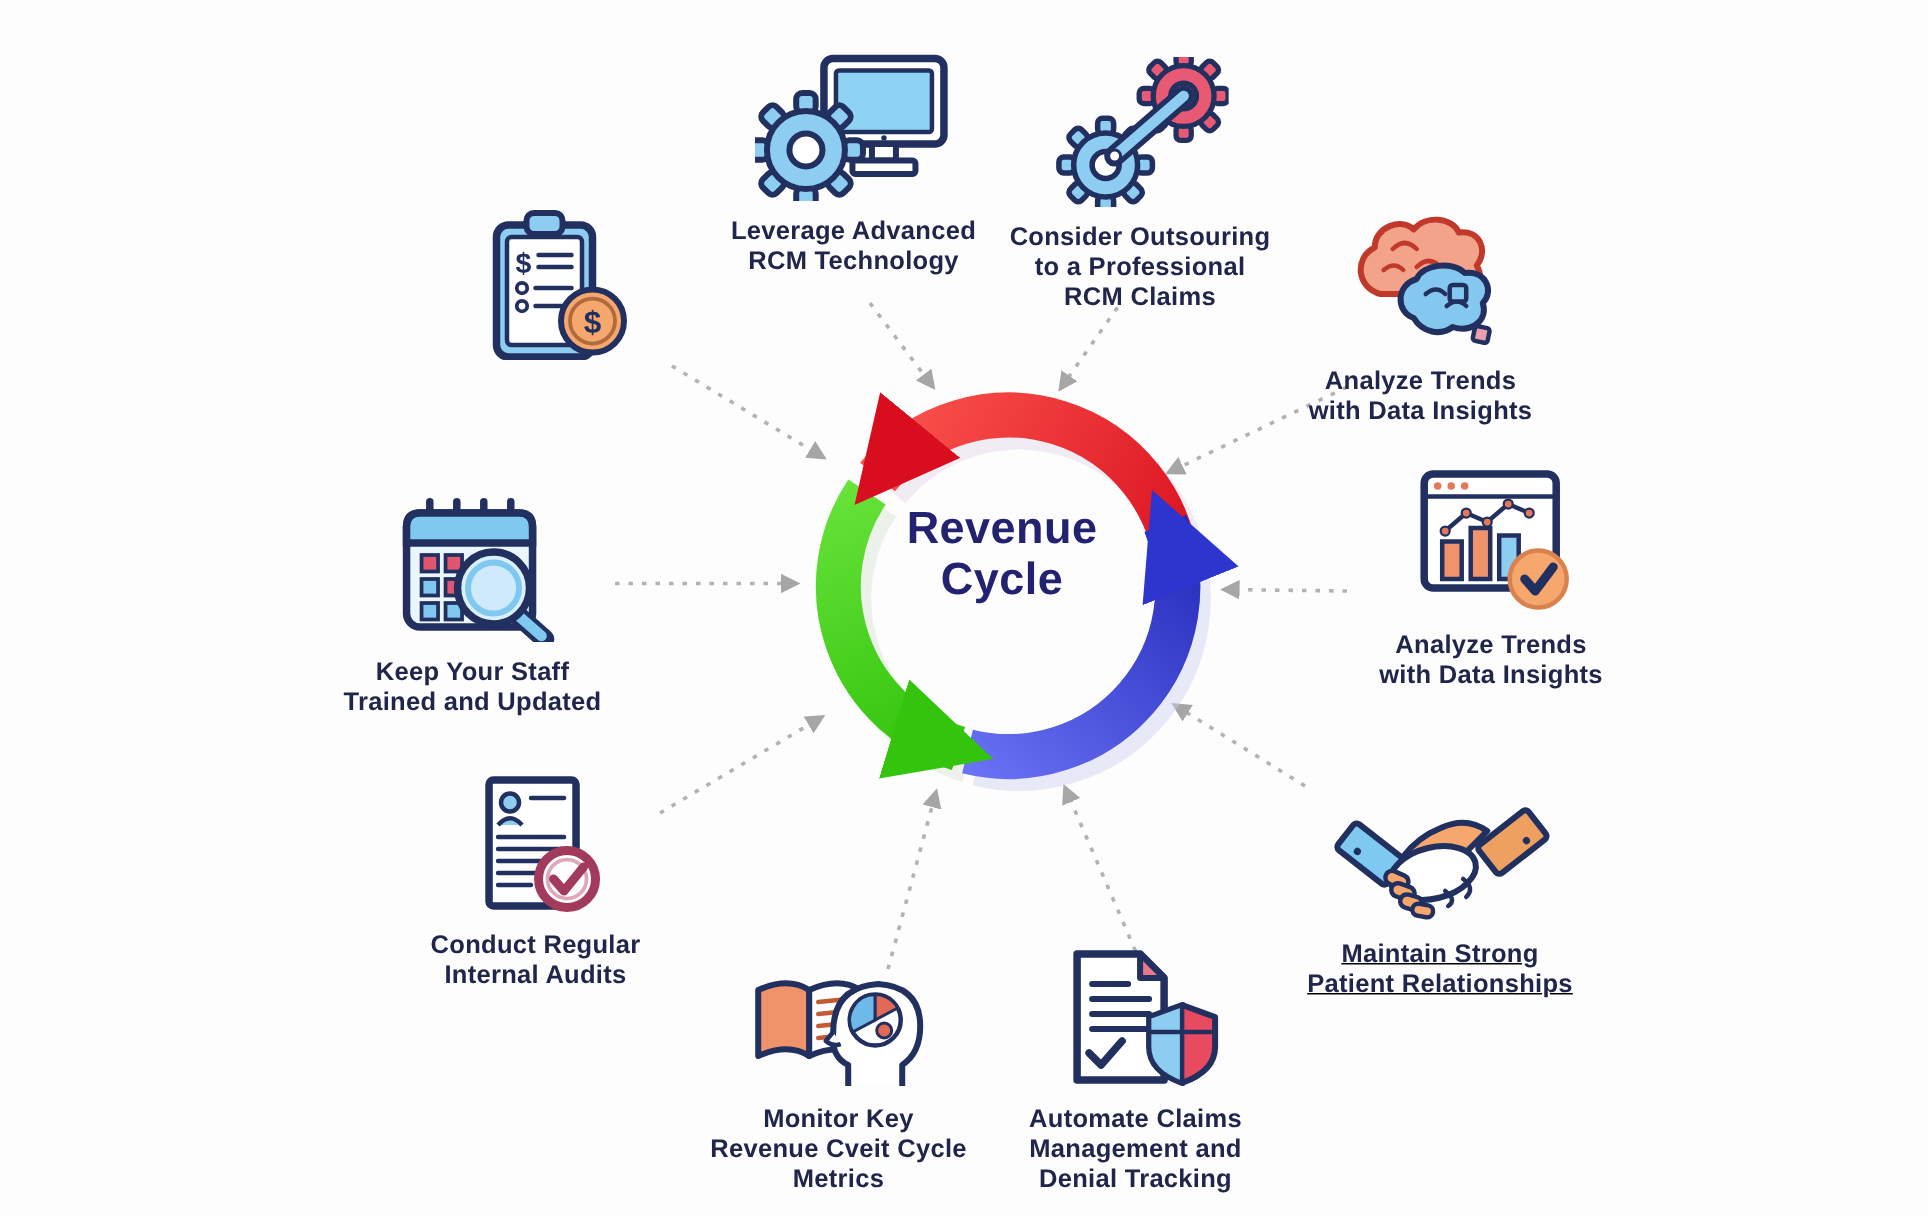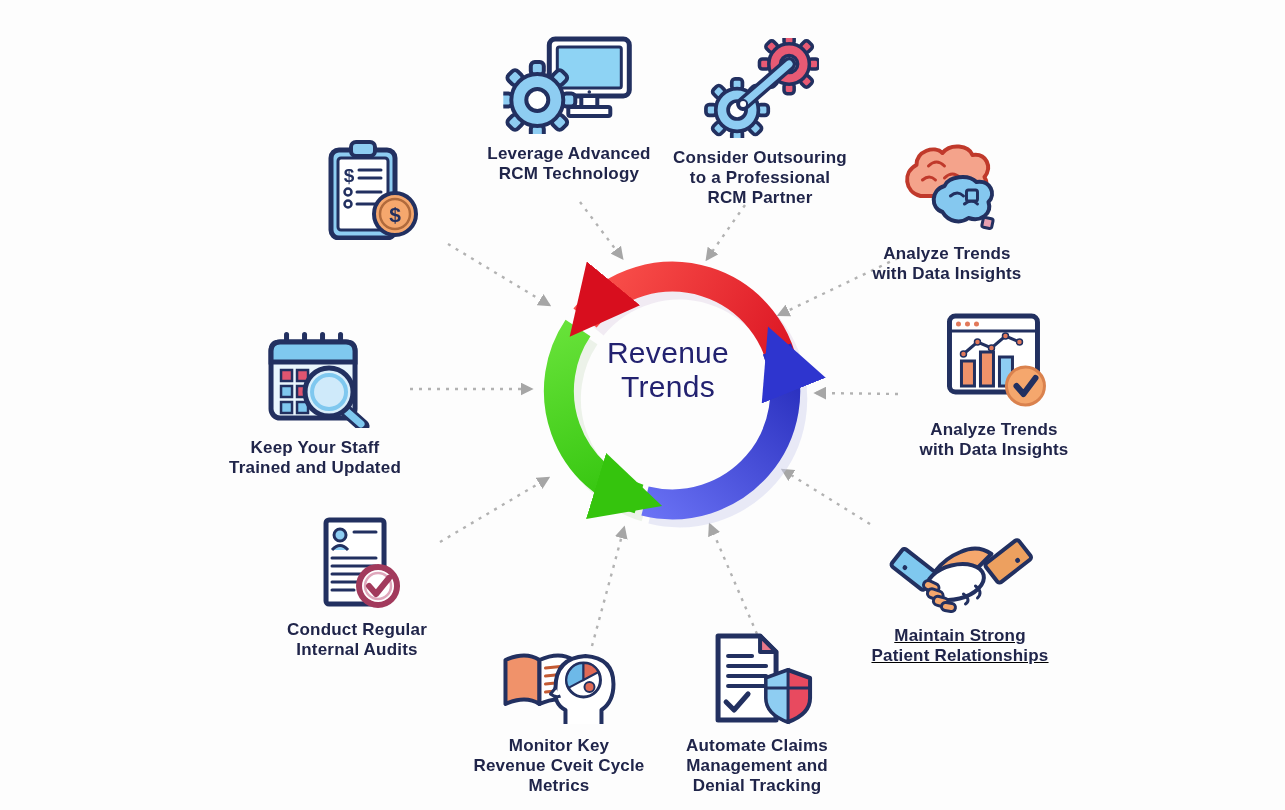--- a/index.html
+++ b/index.html
@@ -5,21 +5,21 @@
   html,body{margin:0;padding:0;background:#fdfdfd;}
   #stage{position:relative;width:1285px;height:810px;background:#fdfdfd;overflow:hidden;
          font-family:"Liberation Sans",sans-serif;}
   #wheel-layer{position:absolute;left:0;top:0;width:1285px;height:810px;}
   .item{position:absolute;display:flex;flex-direction:column;align-items:center;
         transform:translateX(-50%);gap:10px;}
   .item .label{font-size:17px;font-weight:bold;color:#20254a;text-align:center;
         line-height:1.18;letter-spacing:.2px;}
   .item .label span{display:block;}
   #center-text{position:absolute;left:668px;top:336px;transform:translateX(-50%);
-        text-align:center;font-size:30px;font-weight:400;color:#232270;line-height:1.12;
+        text-align:center;font-size:30px;font-weight:700;color:#232270;line-height:1.12;
         letter-spacing:.3px;}
   #center-text span{display:block;}
   svg{display:block;}
 </style>
 </head>
 <body>
 
 <div id="stage">
 
   <svg id="wheel-layer" width="1285" height="810" viewBox="0 0 1285 810">
@@ -70,21 +70,21 @@
     </g>
 
     <path d="M 645,501 A 113,113 0 0 0 777,349" stroke="url(#gradBlue)" stroke-width="30" fill="none"></path>
     <path d="M 578,328 A 113,113 0 0 0 639,499" stroke="url(#gradGreen)" stroke-width="30" fill="none" marker-end="url(#mGreen)"></path>
     <path d="M 785,381 A 113,113 0 0 0 585,318" stroke="url(#gradRed)" stroke-width="30" fill="none" marker-end="url(#mRed)"></path>
     <path d="M 784,375 A 113,113 0 0 0 777,349" stroke="url(#gradBlue)" stroke-width="30" fill="none" marker-end="url(#mBlue)"></path>
   </svg>
 
   <div id="center-text">
     <span>Revenue</span>
-    <span>Trends</span>
+    <span>Cycle</span>
   </div>
 
   <div class="item" style="left:569px;top:34px;">
     <svg width="132" height="100" viewBox="0 0 132 100">
       <rect x="46" y="5" width="80" height="57" rx="6" fill="#fff" stroke="#223060" stroke-width="5"></rect>
       <rect x="54" y="13" width="64" height="41" rx="2" fill="#8ed3f4" stroke="#223060" stroke-width="3"></rect>
       <circle cx="86" cy="58" r="1.8" fill="#223060"></circle>
       <rect x="78" y="62" width="16" height="11" fill="#fff" stroke="#223060" stroke-width="4"></rect>
       <rect x="65" y="73" width="42" height="9" rx="2" fill="#fff" stroke="#223060" stroke-width="4"></rect>
       <g transform="translate(34,66)">
@@ -144,21 +144,21 @@
           <circle r="11" fill="#fff"></circle>
         </g>
       </g>
       <line x1="42" y1="66" x2="88" y2="26" stroke="#223060" stroke-width="14" stroke-linecap="round"></line>
       <line x1="42" y1="66" x2="88" y2="26" stroke="#8ecdf2" stroke-width="7" stroke-linecap="round"></line>
       <circle cx="42" cy="66" r="4" fill="#fff" stroke="#223060" stroke-width="2"></circle>
     </svg>
     <div class="label">
       <span>Consider Outsouring</span>
       <span>to a Professional</span>
-      <span>RCM Partner</span>
+      <span>RCM Claims</span>
     </div>
   </div>
 
   <div class="item" style="left:947px;top:138px;">
     <svg width="110" height="96" viewBox="0 0 110 96">
       <path d="M28,58 C12,54 10,34 24,27 C24,13 42,7 50,15 C58,5 76,7 80,17 C94,15 100,29 92,39 C98,49 90,58 78,58 Z" fill="#f4a38b" stroke="#c0392b" stroke-width="4" stroke-linejoin="round"></path>
       <path d="M36,28 q8,-8 16,0 M52,40 q8,-8 16,0 M30,42 q7,-6 13,0" fill="none" stroke="#c0392b" stroke-width="3" stroke-linecap="round"></path>
       <path d="M50,74 C38,70 38,52 52,48 C56,38 76,36 84,44 C98,42 104,56 96,64 C100,76 88,84 76,80 C68,86 56,84 50,74 Z" fill="#85c8ef" stroke="#223060" stroke-width="4" stroke-linejoin="round"></path>
       <path d="M58,58 q7,-6 13,0 M72,66 q7,-6 13,0" fill="none" stroke="#223060" stroke-width="3" stroke-linecap="round"></path>
       <rect x="74" y="52" width="11" height="11" rx="2" fill="#85c8ef" stroke="#223060" stroke-width="3"></rect>

